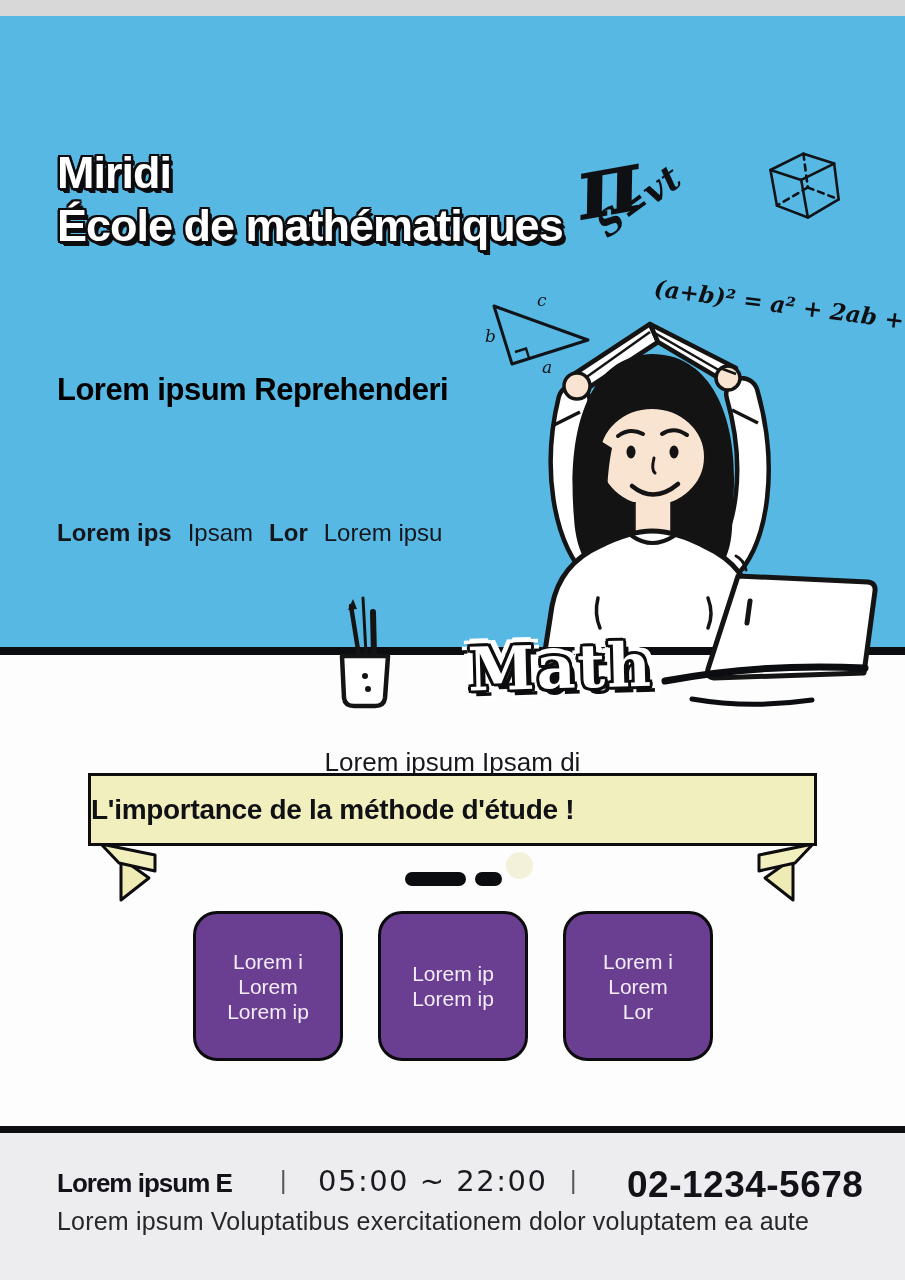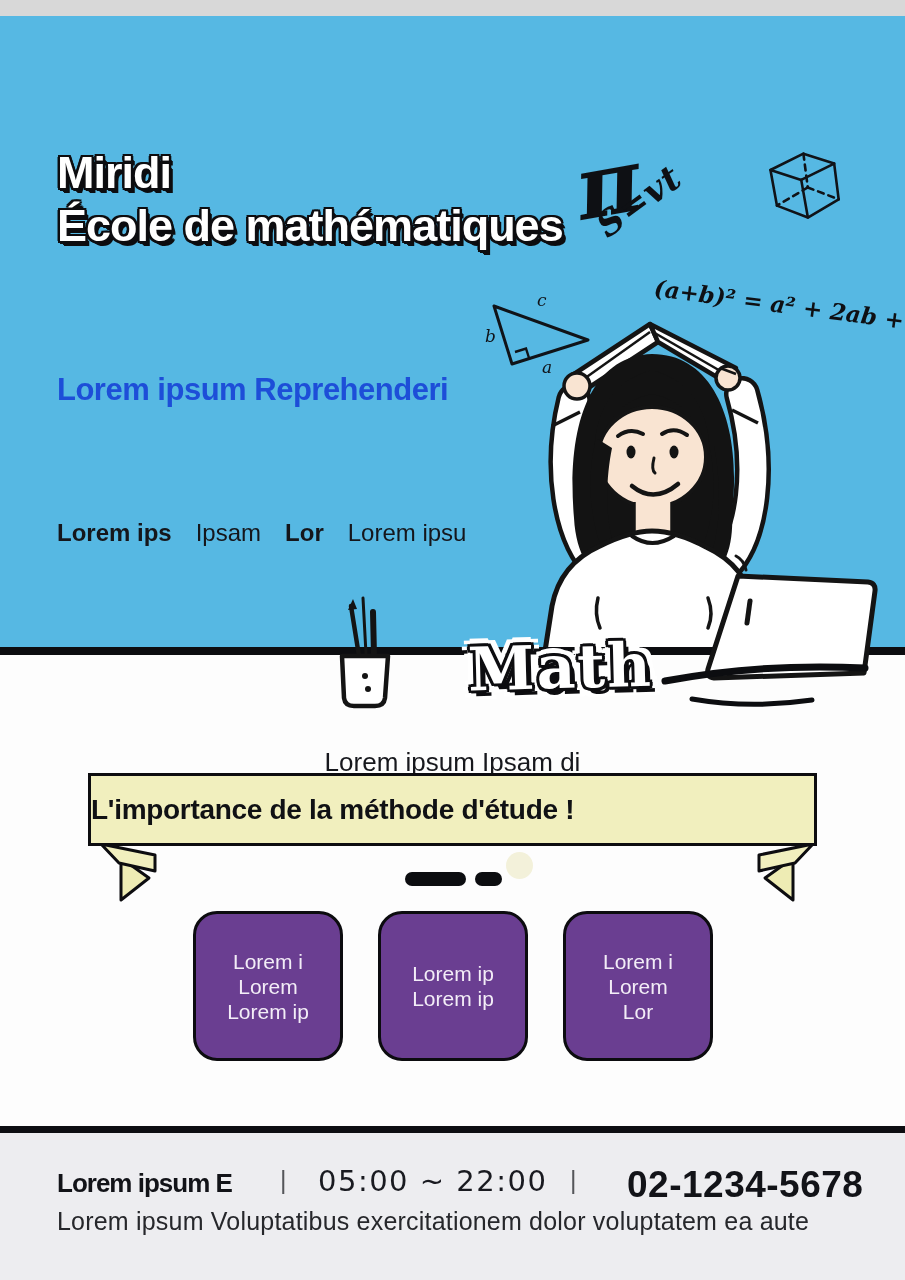--- a/index.html
+++ b/index.html
@@ -10,24 +10,24 @@
   .mid-bg{position:absolute;left:0;top:635px;width:905px;height:475px;background:#fdfdfd;}
   .footer-bg{position:absolute;left:0;top:1117px;width:905px;height:163px;background:#ededf0;}
   .footer-divider{position:absolute;left:0;top:1110px;width:905px;height:7px;background:#0d0e12;}
   .desk-line{position:absolute;left:0;top:631px;width:905px;height:8px;background:#0c0d10;z-index:3;}
   
   .poster-title{position:absolute;left:57px;top:130px;font-size:45px;line-height:53px;font-weight:800;
     color:#ffffff;letter-spacing:-1px;z-index:2;
     text-shadow:-2px -2px 0 #0d0d10,2px -2px 0 #0d0d10,-2px 2px 0 #0d0d10,2px 2px 0 #0d0d10,
       -2.5px 0 0 #0d0d10,2.5px 0 0 #0d0d10,0 -2.5px 0 #0d0d10,0 2.5px 0 #0d0d10,
       3px 4px 0 #0d0d10,4px 5px 0 #0d0d10;}
-  .hero-heading{position:absolute;left:57px;top:356px;font-size:31px;font-weight:800;color:#1d4ed8;
+  .hero-heading{position:absolute;left:57px;top:356px;font-size:31px;font-weight:800;color:#000000;
     letter-spacing:-0.5px;z-index:2;}
   .hero-body1{position:absolute;left:57px;top:466px;font-size:24px;font-weight:500;color:#15161b;z-index:2;}
-  .hero-body2{position:absolute;left:57px;top:503px;font-size:24px;color:#15161b;display:flex;gap:24px;z-index:2;}
+  .hero-body2{position:absolute;left:57px;top:503px;font-size:24px;color:#15161b;display:flex;gap:16px;z-index:2;}
   .hero-body2 .b{font-weight:800;}
   
   .doodle{position:absolute;color:#0e1014;z-index:1;}
   .pi-doodle{left:576px;top:116px;font-family:"DejaVu Serif",serif;font-style:italic;font-weight:700;
     font-size:88px;transform:rotate(-10deg);}
   .speed-doodle{left:588px;top:196px;font-family:"DejaVu Serif",serif;font-style:italic;font-weight:700;
     font-size:35px;transform:rotate(-36deg);transform-origin:left top;letter-spacing:1px;}
   .binomial-doodle{left:656px;top:258px;font-family:"DejaVu Serif",serif;font-style:italic;font-weight:600;
     font-size:23px;transform:rotate(7.5deg);transform-origin:left top;white-space:nowrap;}
   .cube-doodle{left:758px;top:130px;transform:rotate(-4deg);}

